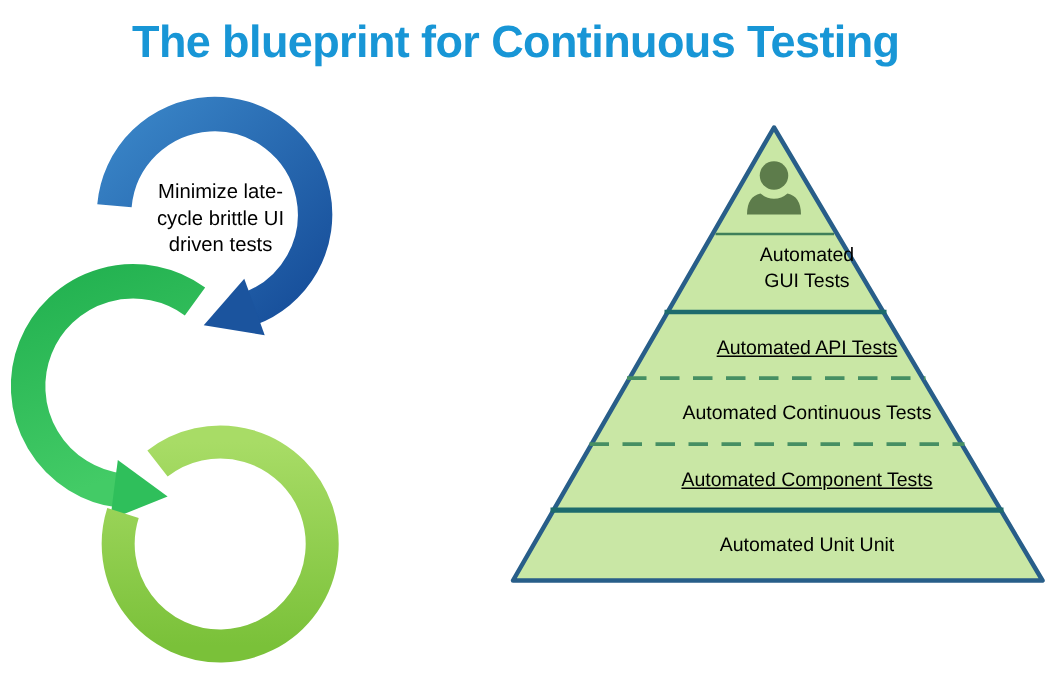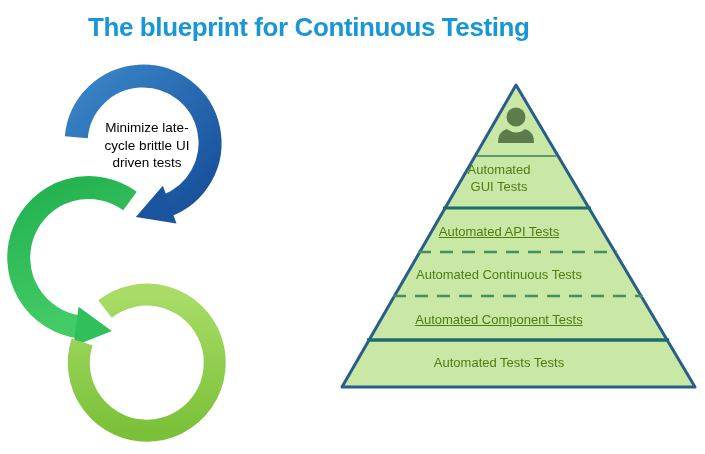--- a/index.html
+++ b/index.html
@@ -2,35 +2,35 @@
 <html><head>
 <meta charset="utf-8">
 <style>
   html,body{margin:0;padding:0;background:#ffffff;}
   .canvas{
     position:relative;width:705px;height:454px;background:#ffffff;
     font-family:"Liberation Sans",sans-serif;overflow:hidden;
   }
   .title{
     position:absolute;left:88px;top:12px;width:540px;
-    font-size:26px;font-weight:bold;color:#1896d6;letter-spacing:-0.4px;
+    font-size:30px;font-weight:bold;color:#1896d6;letter-spacing:-0.4px;
     white-space:nowrap;
   }
   .cycle-svg{position:absolute;left:0;top:55px;}
   .step-text{
     position:absolute;white-space:pre-line;text-align:center;
     font-size:13.5px;line-height:17.5px;color:#000000;
   }
   .step-1{left:72px;top:119px;width:150px;}
   .step-2{left:20px;top:229px;width:150px;}
   .step-3{left:77px;top:344px;width:150px;}
   .pyramid-svg{position:absolute;left:338px;top:80px;}
   .pyr-label{
-    position:absolute;left:349px;width:300px;text-align:center;
-    color:#4d7c0f;font-size:13px;line-height:17px;white-space:pre-line;
+    position:absolute;left:388px;width:300px;text-align:center;
+    color:#000000;font-size:13px;line-height:17px;white-space:pre-line;
   }
   .pyr-gui{top:161px;}
   .pyr-api{top:223px;text-decoration:underline;}
   .pyr-integration{top:266px;}
   .pyr-component{top:311px;text-decoration:underline;}
   .pyr-unit{top:354px;}
 </style>
 </head>
 <body>
 
@@ -84,15 +84,15 @@
     <line x1="80" y1="172" x2="279" y2="172" stroke="#468f63" stroke-width="2.5" stroke-dasharray="13 9"></line>
     <line x1="55" y1="216" x2="305" y2="216" stroke="#468f63" stroke-width="2.5" stroke-dasharray="13 9"></line>
     <line x1="29" y1="260" x2="331" y2="260" stroke="#1d6b6d" stroke-width="3.5"></line>
   </svg>
 
   <div class="pyr-label pyr-gui">Automated
 GUI Tests</div>
   <div class="pyr-label pyr-api">Automated API Tests</div>
   <div class="pyr-label pyr-integration">Automated Continuous Tests</div>
   <div class="pyr-label pyr-component">Automated Component Tests</div>
-  <div class="pyr-label pyr-unit">Automated Tests Tests</div>
+  <div class="pyr-label pyr-unit">Automated Unit Unit</div>
 
 </div>
 
 </body></html>

